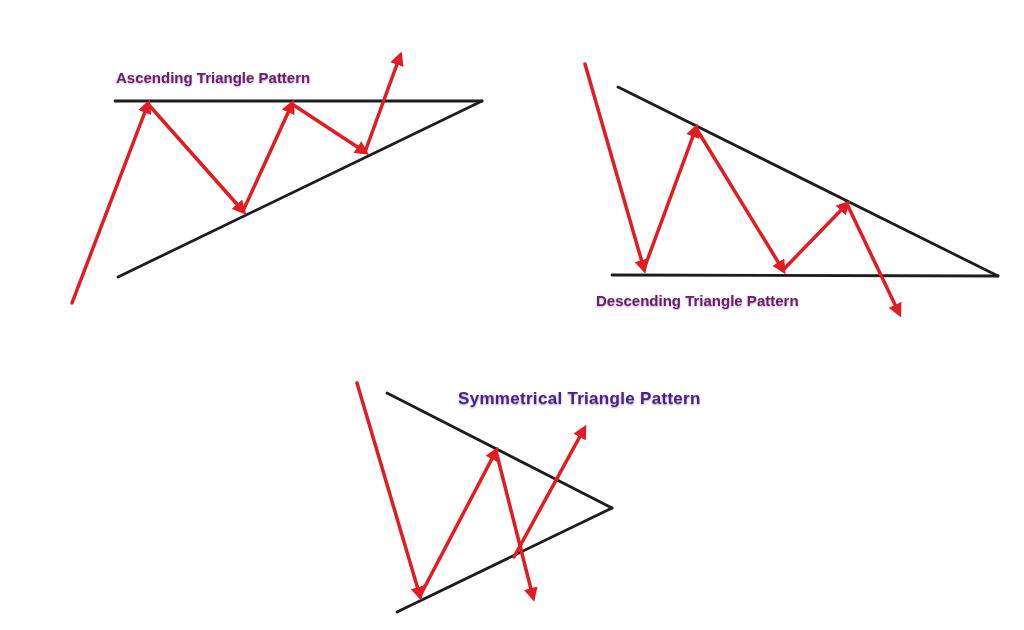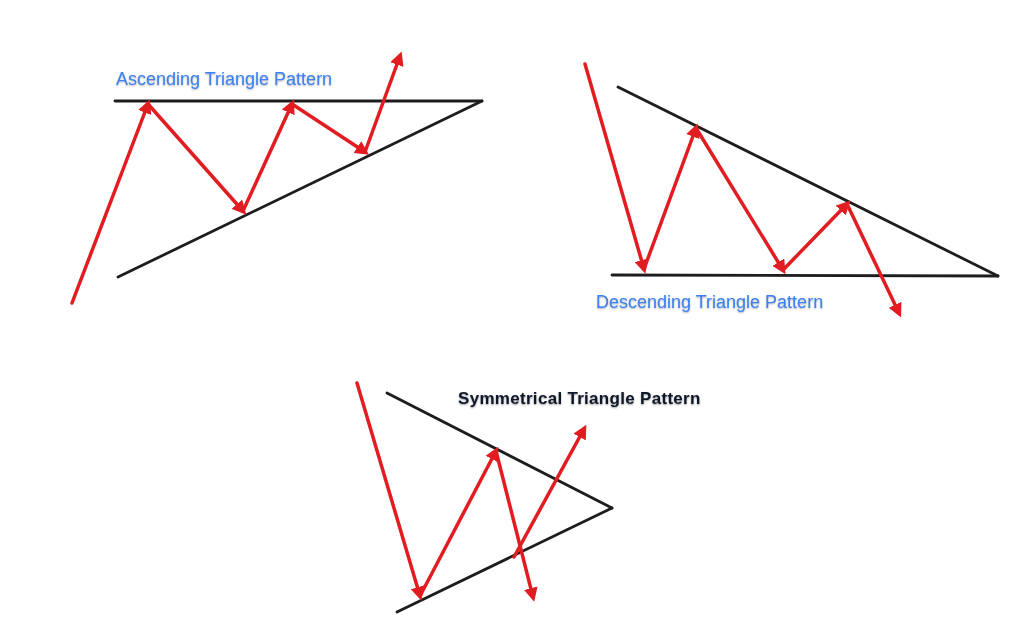--- a/index.html
+++ b/index.html
@@ -18,32 +18,32 @@
     background: #ffffff;
   }
   .canvas svg {
     position: absolute;
     left: 0;
     top: 0;
   }
   .pattern-title {
     position: absolute;
     white-space: nowrap;
-    font-weight: 400;
-    font-size: 18px;
+    font-weight: 700;
+    font-size: 15px;
     line-height: 1.1;
-    color: #3b82f6;
+    color: #701a75;
     text-shadow: 0 1px 2px rgba(70,70,70,0.45);
     user-select: none;
   }
   .pattern-title.heavy {
     font-weight: 900;
     font-size: 17px;
     letter-spacing: 0.3px;
-    color: #0f172a;
+    color: #4c1d95;
     text-shadow: 0 1px 2px rgba(0,0,0,0.40);
   }
 </style>
 </head>
 <body style="background: rgb(255, 255, 255);">
 
 <div class="canvas">
   <svg width="1024" height="630" viewBox="0 0 1024 630" xmlns="http://www.w3.org/2000/svg">
     <defs>
       <marker id="arrow-red" viewBox="0 0 10 10" refX="6.5" refY="5" markerWidth="4" markerHeight="4" orient="auto">

